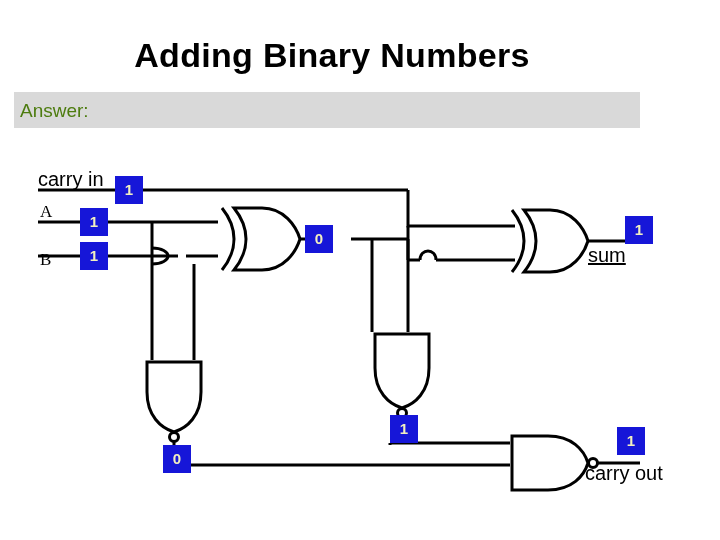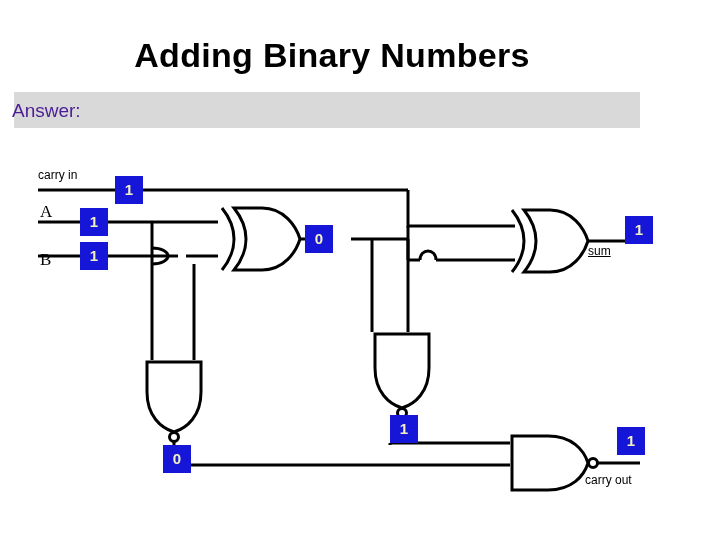--- a/index.html
+++ b/index.html
@@ -30,24 +30,24 @@
   #answer-banner {
     position: absolute;
     left: 14px;
     top: 92px;
     width: 626px;
     height: 36px;
     background: #d9d9d9;
   }
   #answer-label {
     position: absolute;
-    left: 12px;
+    left: 20px;
     top: 100px;
     font-size: 19px;
-    color: #4c1d95;
+    color: #4d7c0f;
     font-family: "Liberation Sans", sans-serif;
   }
   #circuit {
     position: absolute;
     left: 0;
     top: 140px;
     width: 720px;
     height: 400px;
   }
   .vbox {
@@ -63,21 +63,21 @@
     height: 28px;
   }
   .wirelabel {
     position: absolute;
     color: #000000;
     font-family: "Liberation Serif", serif;
     font-size: 17px;
   }
   .wirelabel.sans {
     font-family: "Liberation Sans", sans-serif;
-    font-size: 12px;
+    font-size: 20px;
     text-align: center;
   }
 </style>
 </head>
 <body>
 
 <div id="page">
 
   <div id="title">Adding Binary Numbers</div>
 
@@ -146,21 +146,21 @@
       </g>
     </svg>
 
     
     <div class="wirelabel sans" style="left:38px; top:28px;">carry in</div>
     <div class="wirelabel" style="left:40px; top:62px;">A</div>
     <div class="wirelabel" style="left:40px; top:110px;">B</div>
 
     
     <div class="wirelabel sans" style="left:588px; top:104px;text-decoration:underline;">sum</div>
-    <div class="wirelabel sans" style="left:585px; top:333px;">carry out</div>
+    <div class="wirelabel sans" style="left:585px; top:322px;">carry out</div>
 
     
     <div class="vbox" style="left:115px; top:36px;">1</div>
     <div class="vbox" style="left:80px; top:68px;">1</div>
     <div class="vbox" style="left:80px; top:102px;">1</div>
     <div class="vbox" style="left:305px; top:85px;">0</div>
     <div class="vbox" style="left:625px; top:76px;">1</div>
     <div class="vbox" style="left:390px; top:275px;">1</div>
     <div class="vbox" style="left:163px; top:305px;">0</div>
     <div class="vbox" style="left:617px; top:287px;">1</div>

